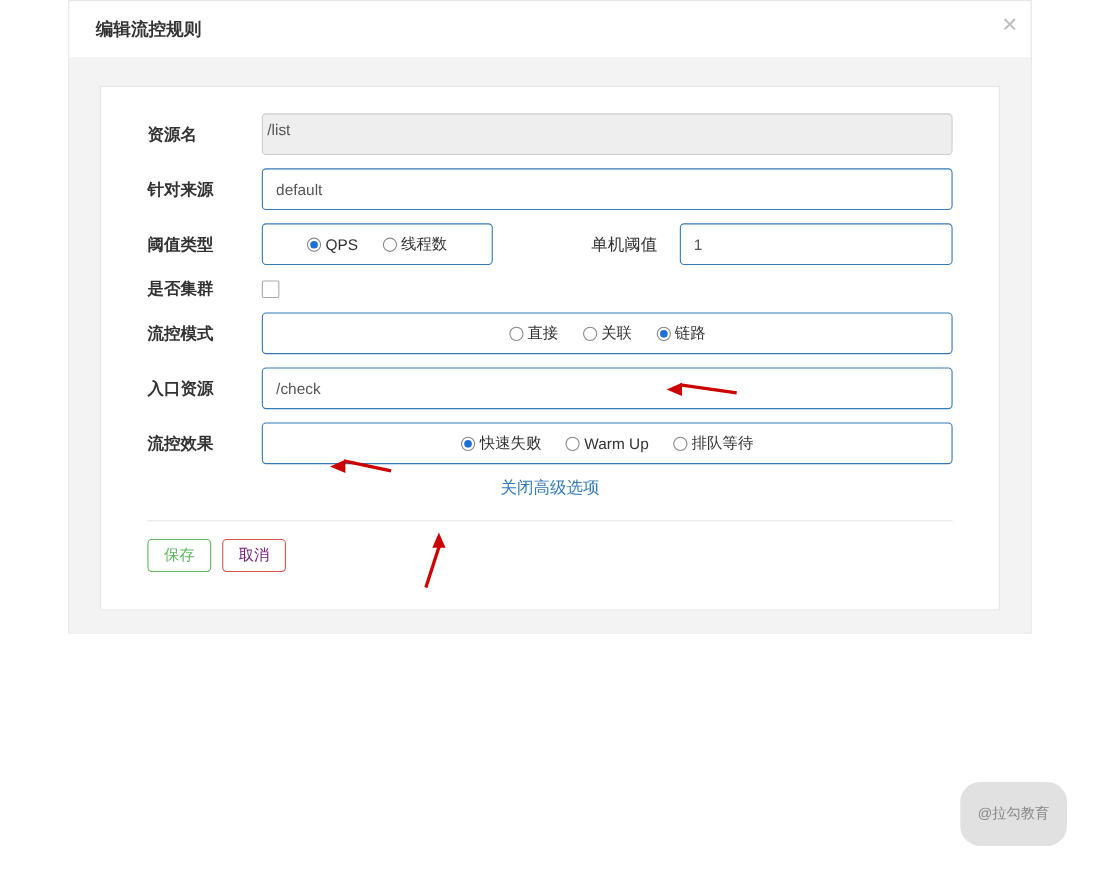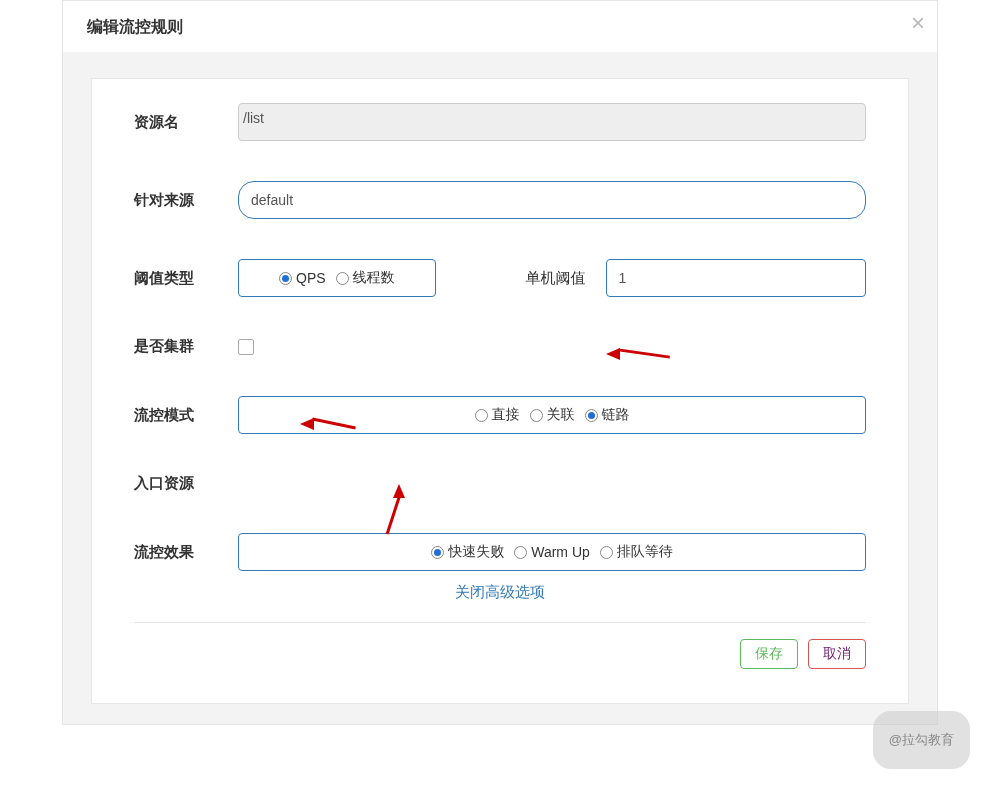--- a/index.html
+++ b/index.html
@@ -37,21 +37,21 @@
       background: #f3f3f3;
     }
     .form-panel {
       background: #fff;
       border: 1px solid #e5e5e5;
       padding: 24px 42px 34px 42px;
     }
     .form-row {
       display: flex;
       align-items: center;
-      margin-bottom: 40px;
+      margin-bottom: 12px;
     }
     .form-label {
       width: 104px;
       font-size: 15px;
       font-weight: 600;
       color: #333;
       flex-shrink: 0;
     }
     .form-control-wrap {
       flex: 1;
@@ -59,42 +59,42 @@
       align-items: center;
     }
     .input-text {
       width: 100%;
       height: 38px;
       padding: 6px 12px;
       font-size: 14px;
       color: #555;
       background: #fff;
       border: 1px solid #337ab7;
-      border-radius: 16px;
+      border-radius: 4px;
       outline: none;
     }
     .input-readonly {
       width: 100%;
       height: 38px;
       padding: 6px 4px;
       font-size: 14px;
       color: #555;
       background: #eee;
       border: 1px solid #ccc;
       border-radius: 4px;
     }
     .radio-box {
       height: 38px;
       padding: 0 20px;
       border: 1px solid #337ab7;
       border-radius: 4px;
       display: inline-flex;
       align-items: center;
       justify-content: center;
-      gap: 10px;
+      gap: 22px;
     }
     .radio-box-wide {
       width: 100%;
     }
     .radio-option {
       display: inline-flex;
       align-items: center;
       font-size: 14px;
       color: #333;
       cursor: pointer;
@@ -149,21 +149,20 @@
       color: #337ab7;
       font-size: 15px;
       cursor: pointer;
       margin-top: 8px;
     }
     .modal-footer {
       margin-top: 20px;
       padding-top: 16px;
       border-top: 1px solid #e5e5e5;
       display: flex;
-      justify-content: flex-end;
       gap: 10px;
     }
     .btn {
       padding: 5px 14px;
       font-size: 14px;
       border-radius: 4px;
       cursor: pointer;
       background: #fff;
     }
     .btn-save {
@@ -275,20 +274,23 @@
             <label class="radio-option">
               <span class="radio-circle selected"></span>
               <span>链路</span>
             </label>
           </div>
         </div>
       </div>
 
       <div class="form-row">
         <div class="form-label">入口资源</div>
+        <div class="form-control-wrap">
+          <input class="input-text" value="/check" style="">
+        </div>
       </div>
 
       <div class="form-row" style="margin-bottom:12px;">
         <div class="form-label">流控效果</div>
         <div class="form-control-wrap">
           <div class="radio-box radio-box-wide">
             <label class="radio-option">
               <span class="radio-circle selected"></span>
               <span>快速失败</span>
             </label>

